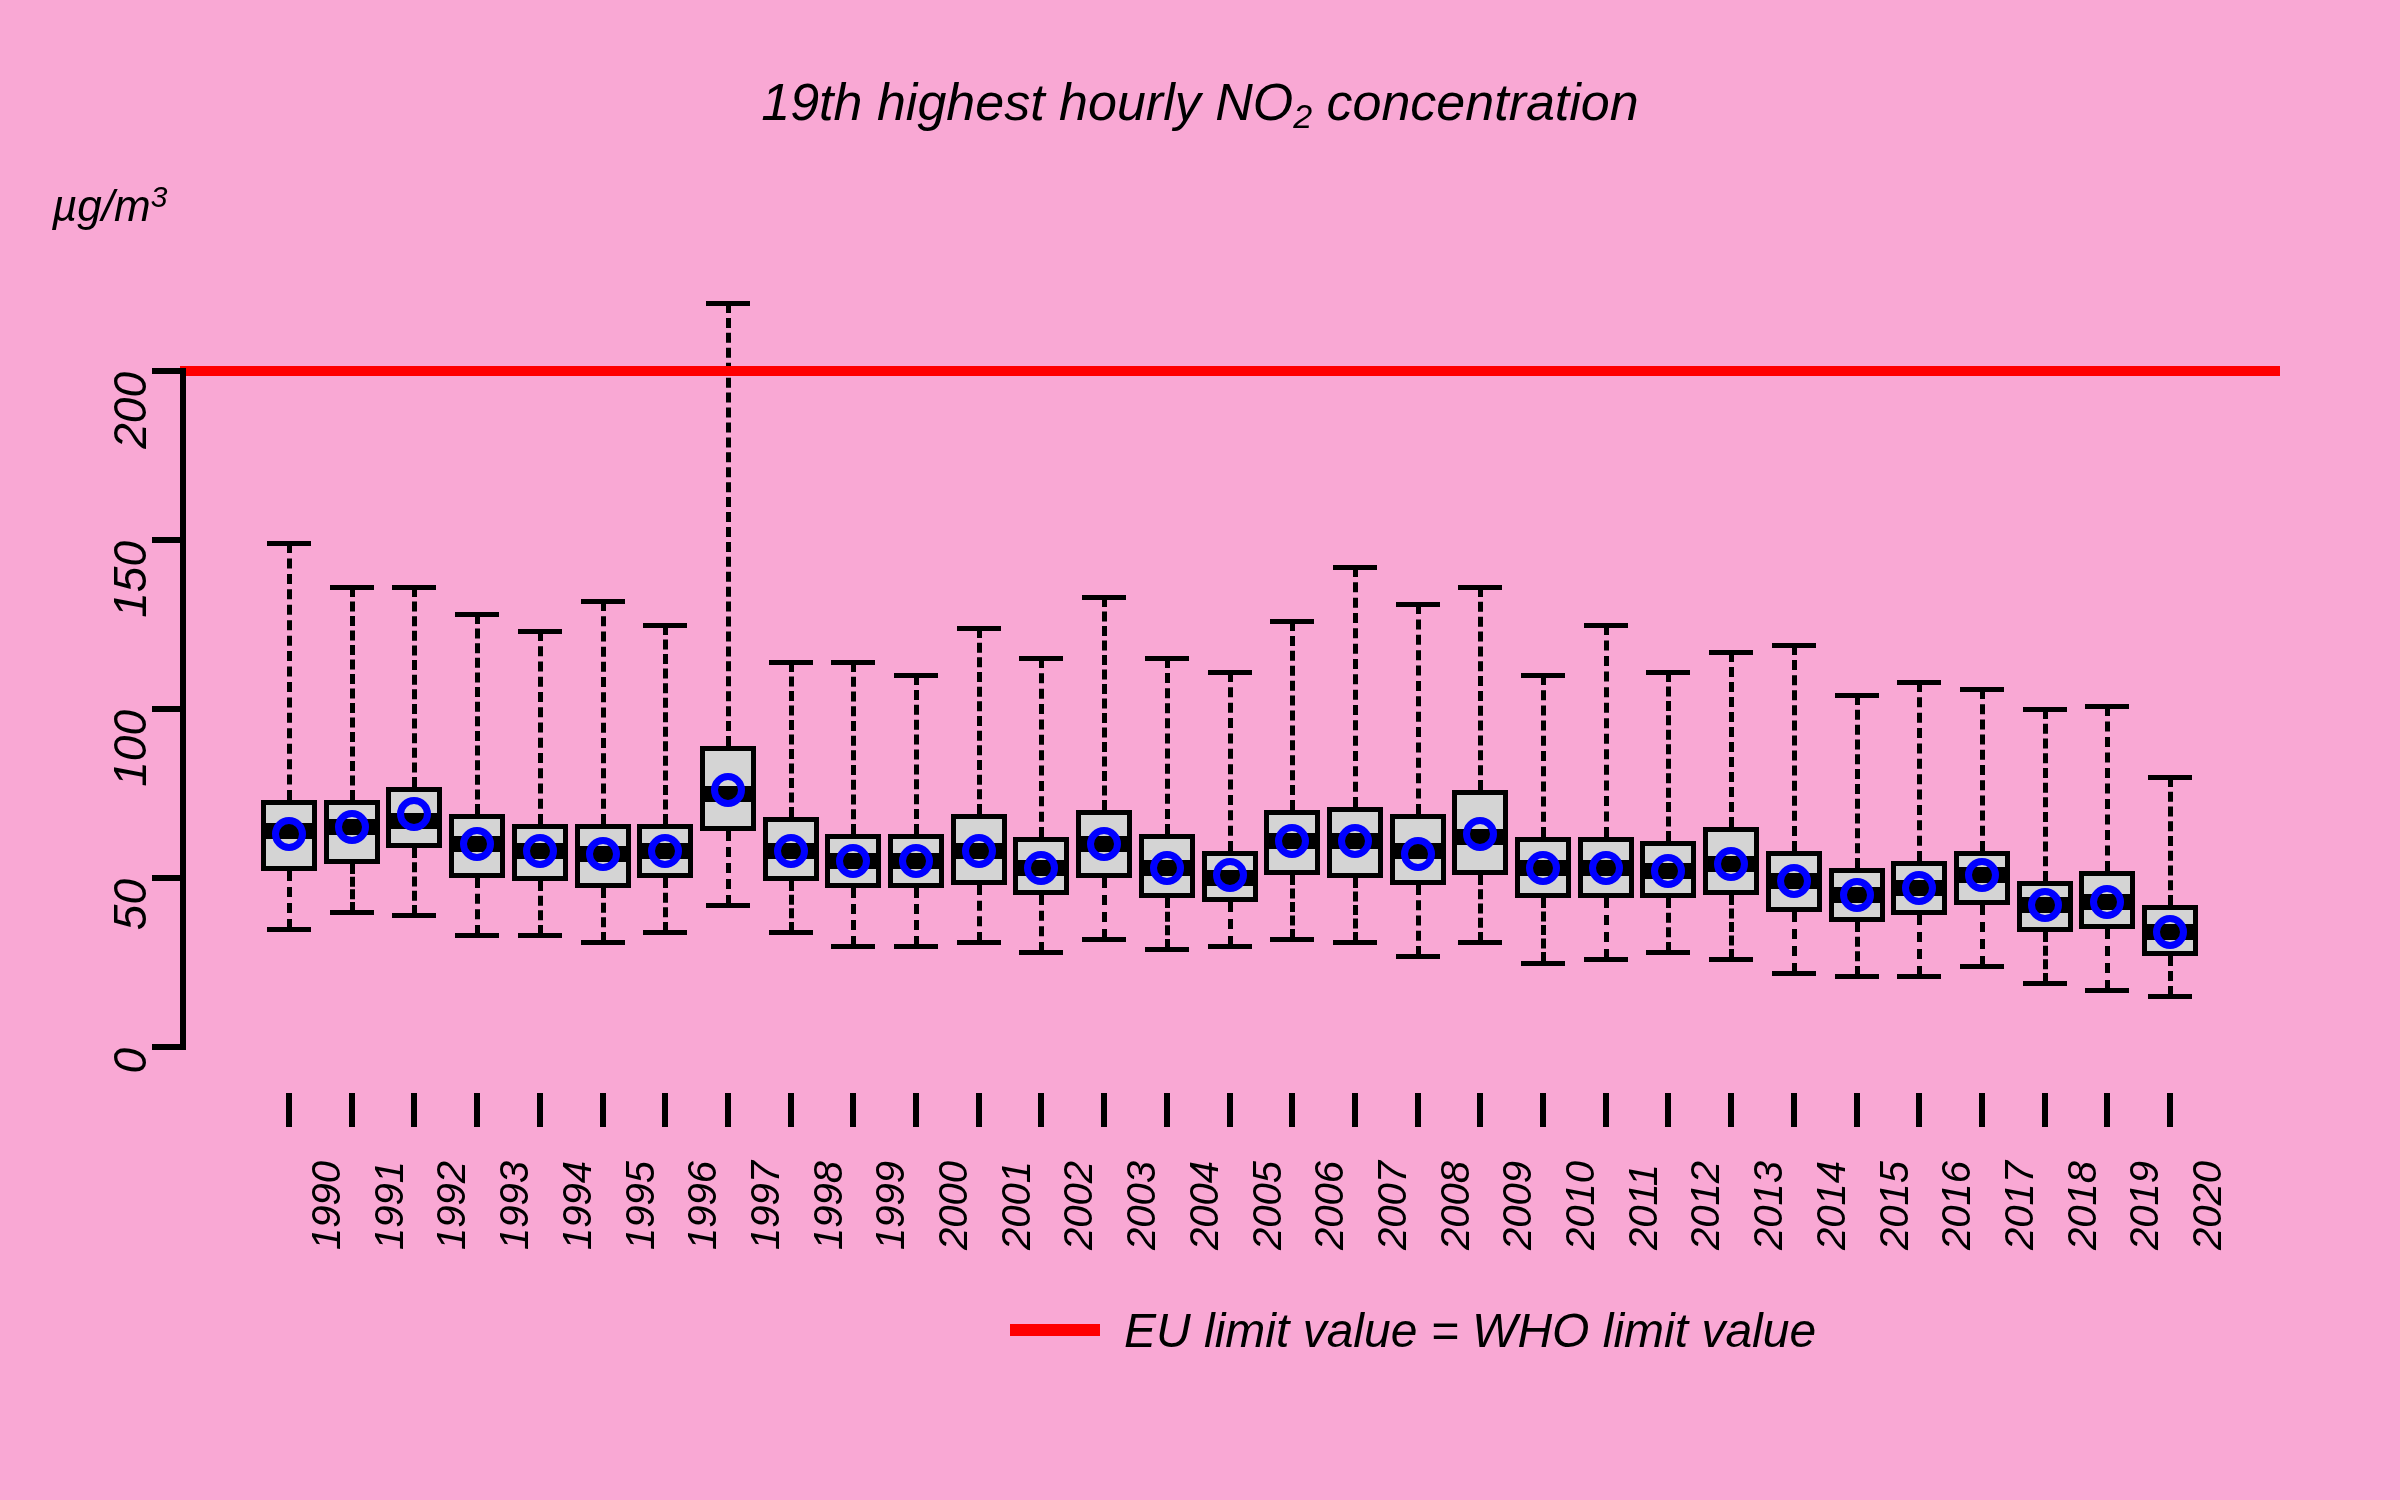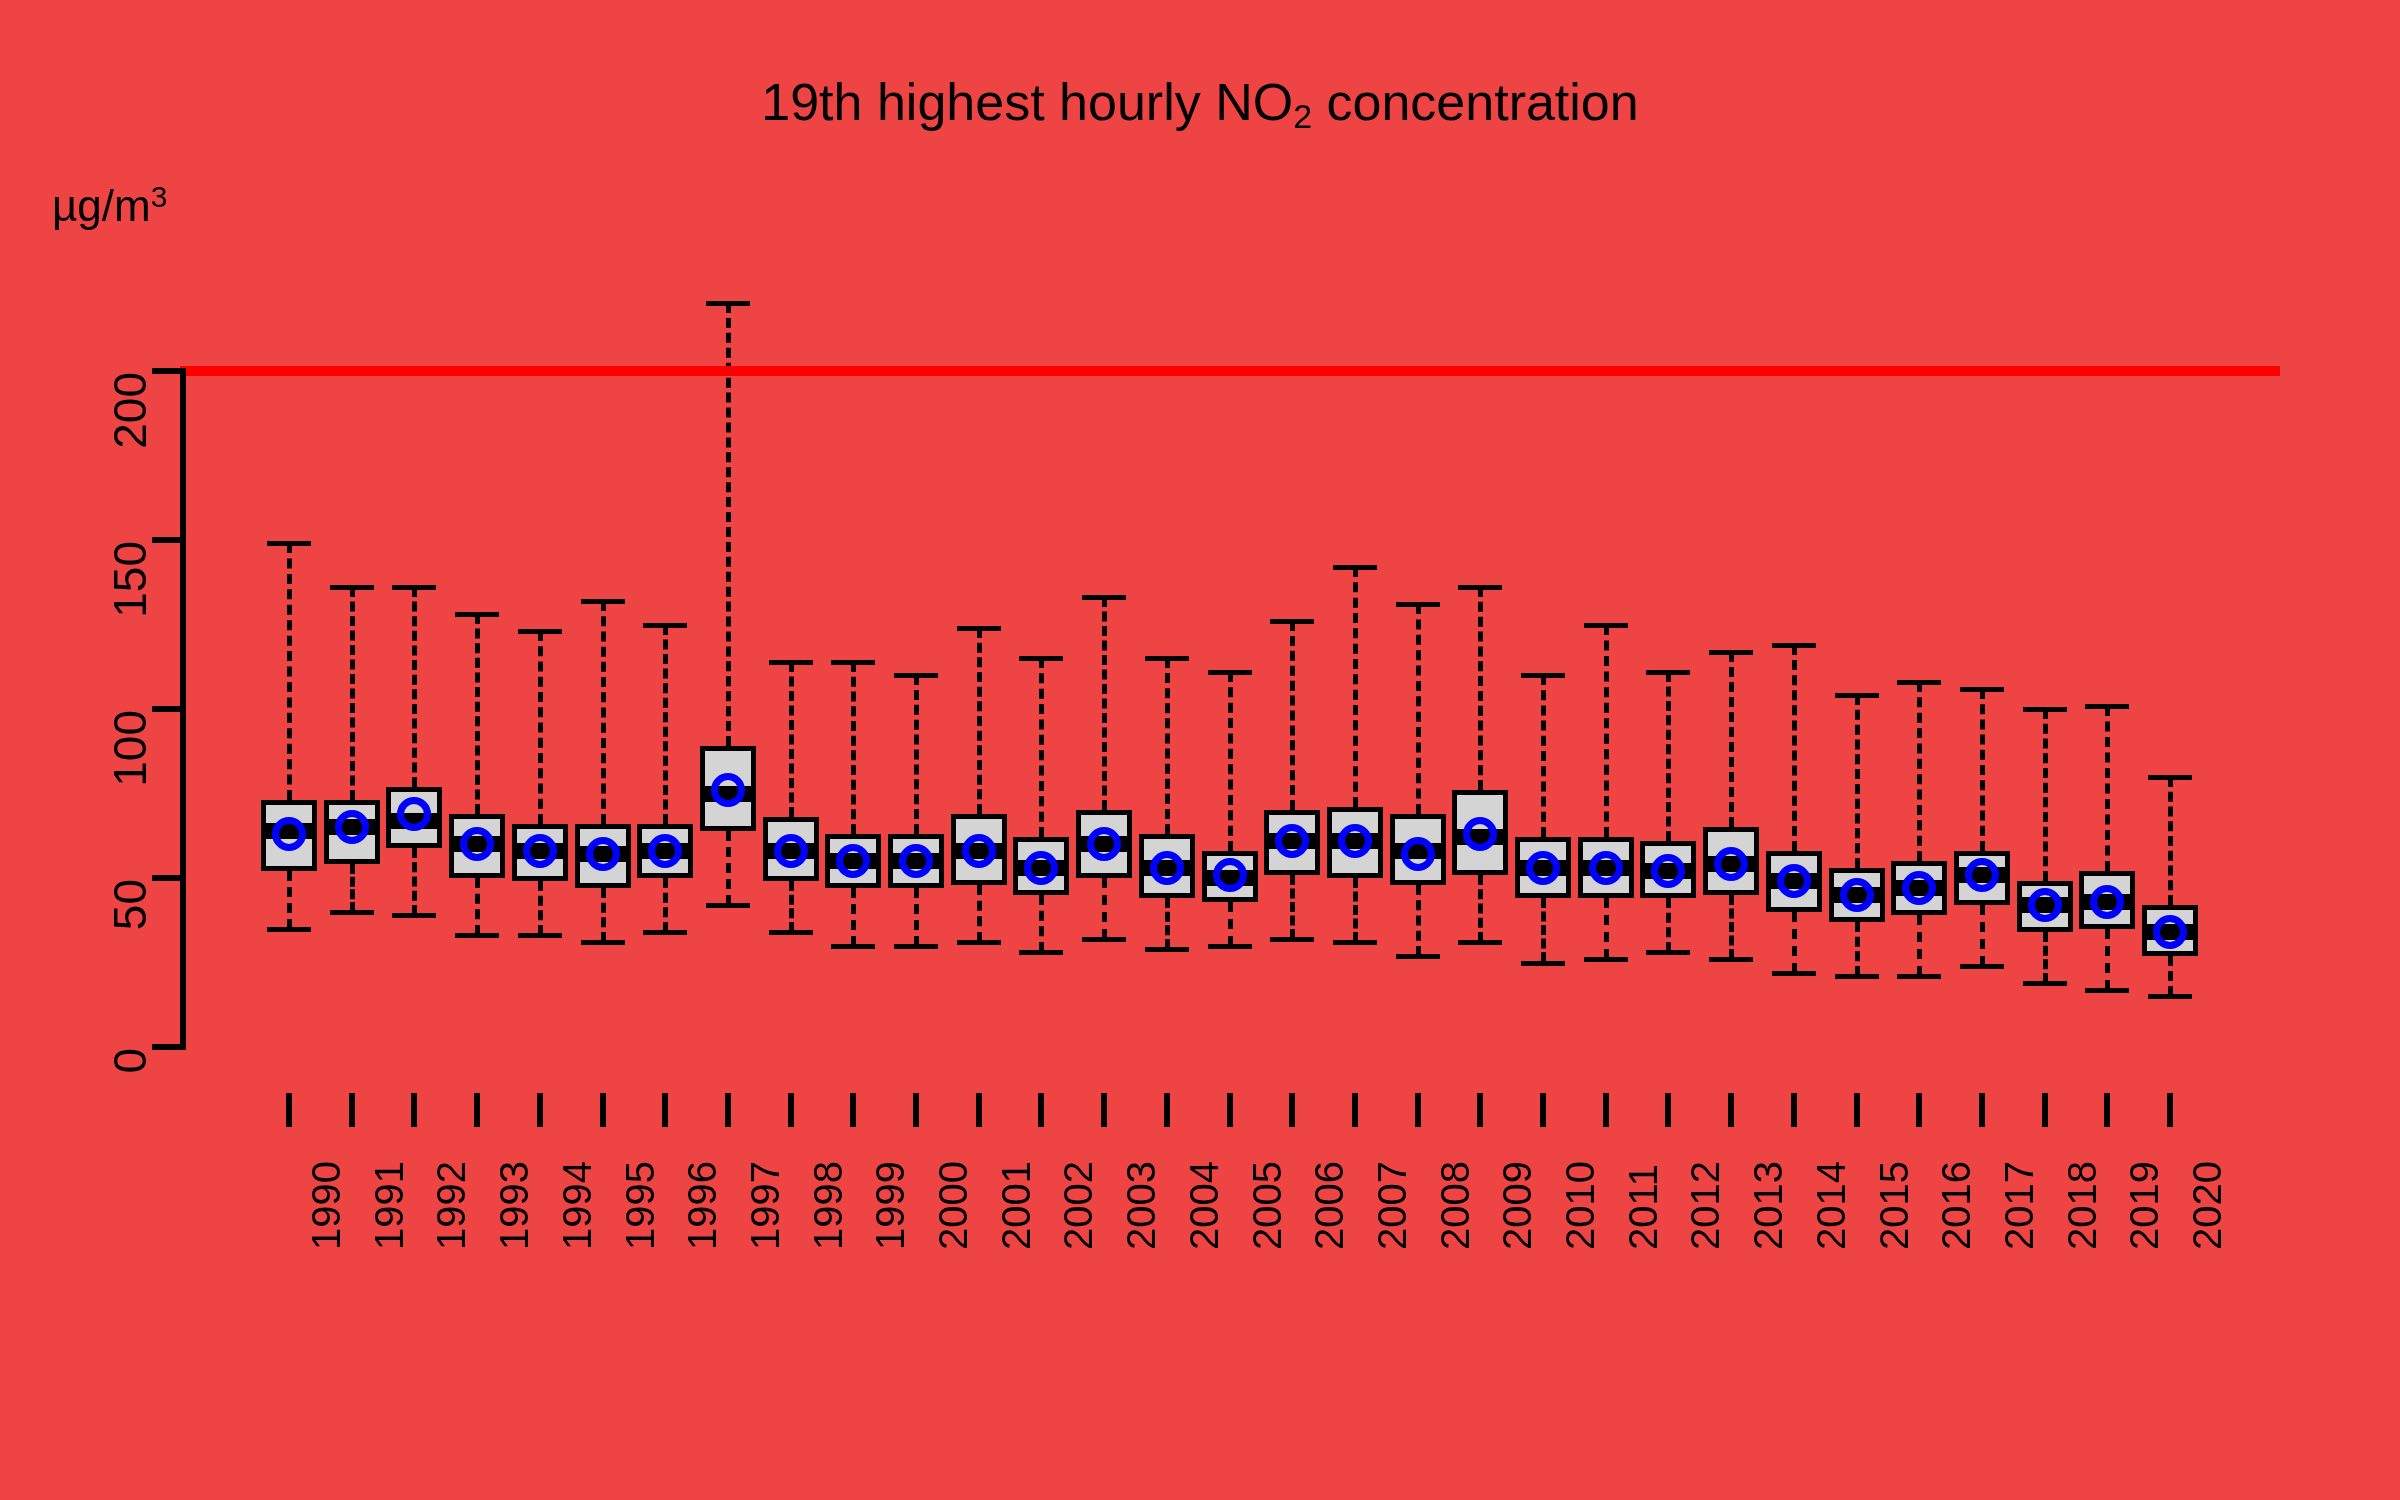--- a/index.html
+++ b/index.html
@@ -1,17 +1,17 @@
 <!DOCTYPE html>
 <html><head>
 <meta charset="utf-8">
 <style>
   html,body{margin:0;padding:0;background:#ffffff;}
   body{width:2400px;height:1500px;font-family:"Liberation Sans",sans-serif;color:#000;overflow:hidden;}
-  #root{position:relative;width:2400px;height:1500px;background:#ef4444;}
+  #root{position:relative;width:2400px;height:1500px;background:#f9a8d4;font-style:italic;}
   #chart-title{
     position:absolute;left:0;top:72px;width:2400px;text-align:center;
     font-size:52px;font-family:"Liberation Sans",sans-serif;color:#000;letter-spacing:0px;
   }
   #chart-title sub{font-size:34px;vertical-align:-8px;}
   #y-unit-label{
     position:absolute;left:52px;top:180px;font-size:44px;color:#000;
   }
   #y-unit-label sup{font-size:30px;vertical-align:14px;}
   .axis-line{position:absolute;background:#000;}
@@ -408,15 +408,19 @@
       <div class="xtick-label" style="left: 1996.9px; top: 1250px;">2017</div>
       <div class="tick" style="left: 2041.6px; top: 1093px; width: 6px; height: 34px;"></div>
       <div class="xtick-label" style="left: 2059.6px; top: 1250px;">2018</div>
       <div class="tick" style="left: 2104.3px; top: 1093px; width: 6px; height: 34px;"></div>
       <div class="xtick-label" style="left: 2122.3px; top: 1250px;">2019</div>
       <div class="tick" style="left: 2167px; top: 1093px; width: 6px; height: 34px;"></div>
       <div class="xtick-label" style="left: 2185px; top: 1250px;">2020</div>
     </div>
 
   <div id="legend">
+    <div class="legend-item" id="legend-item-1" style="left: 1010px;">
+      <span class="legend-marker-line"></span>
+      <span class="legend-text">EU limit value = WHO limit value</span>
+    </div>
   </div>
 
 </div>
 
 </body></html>

